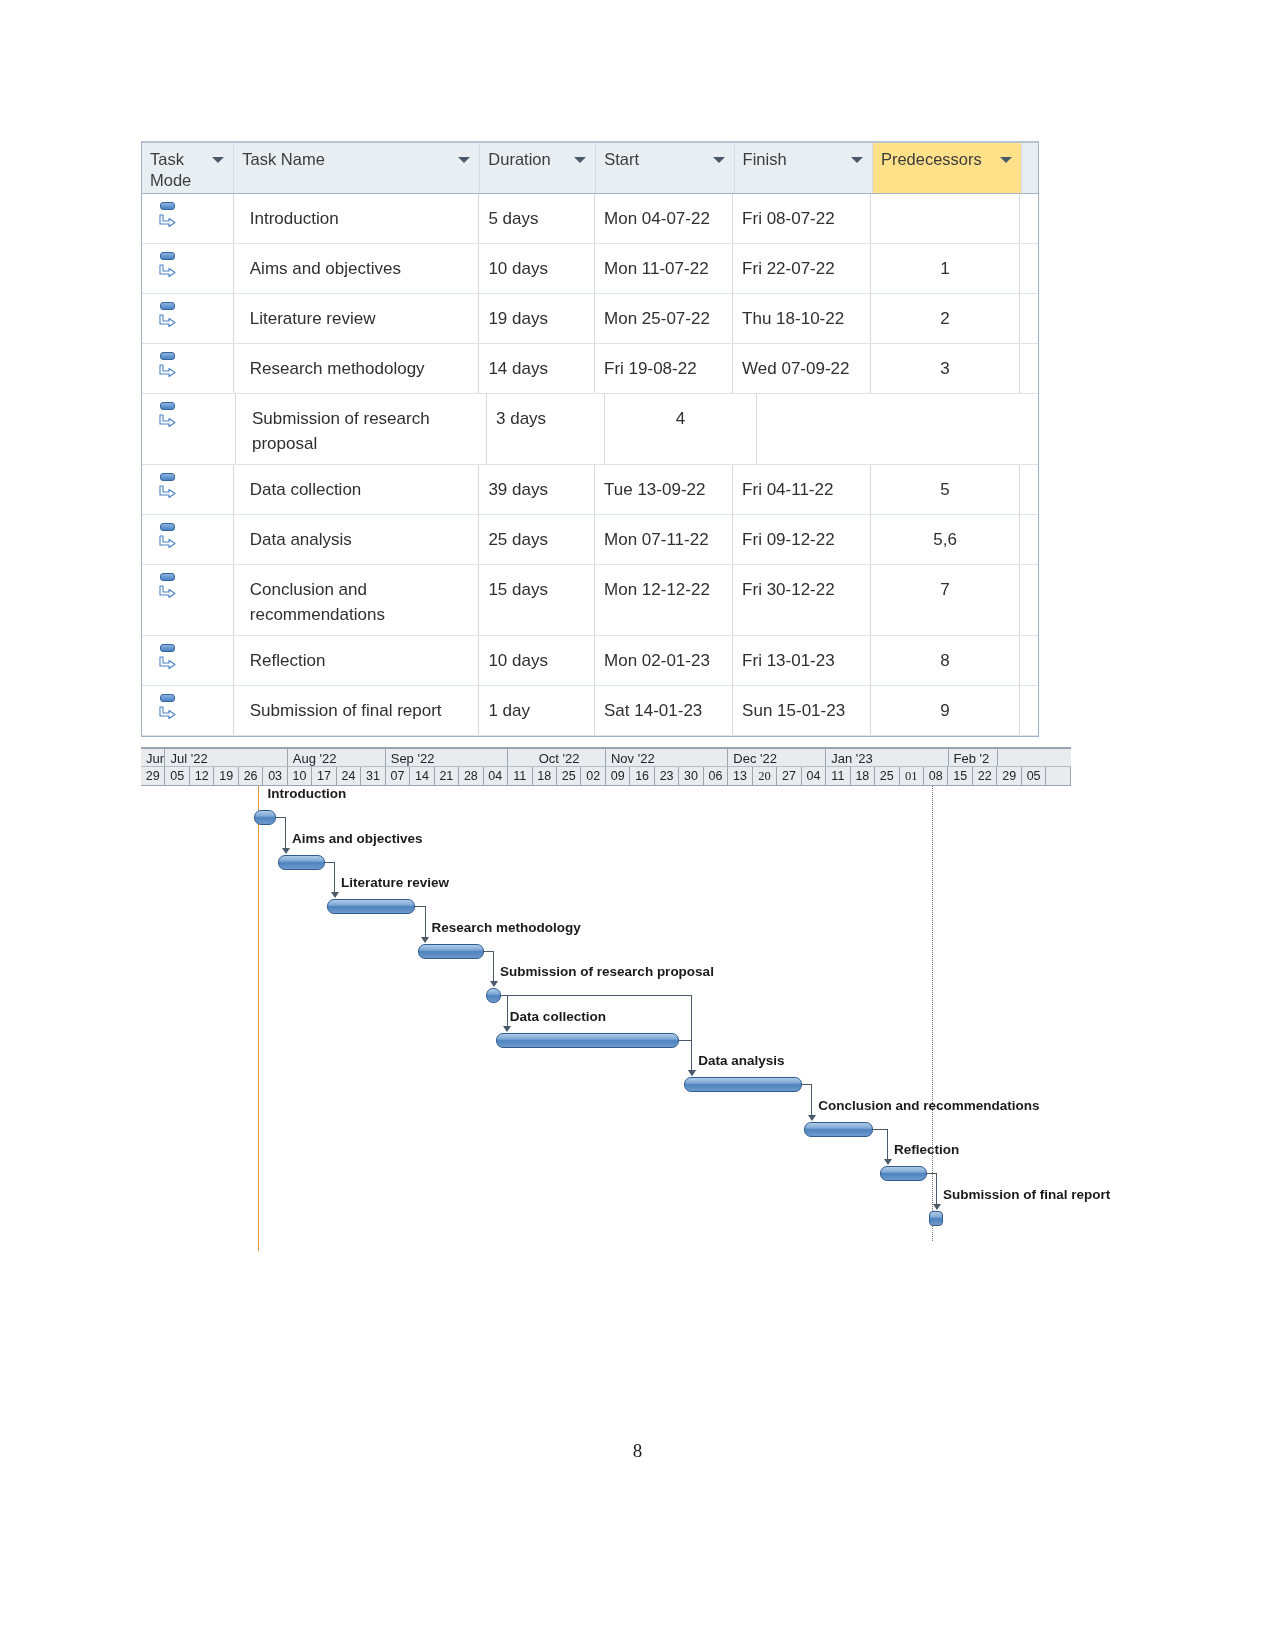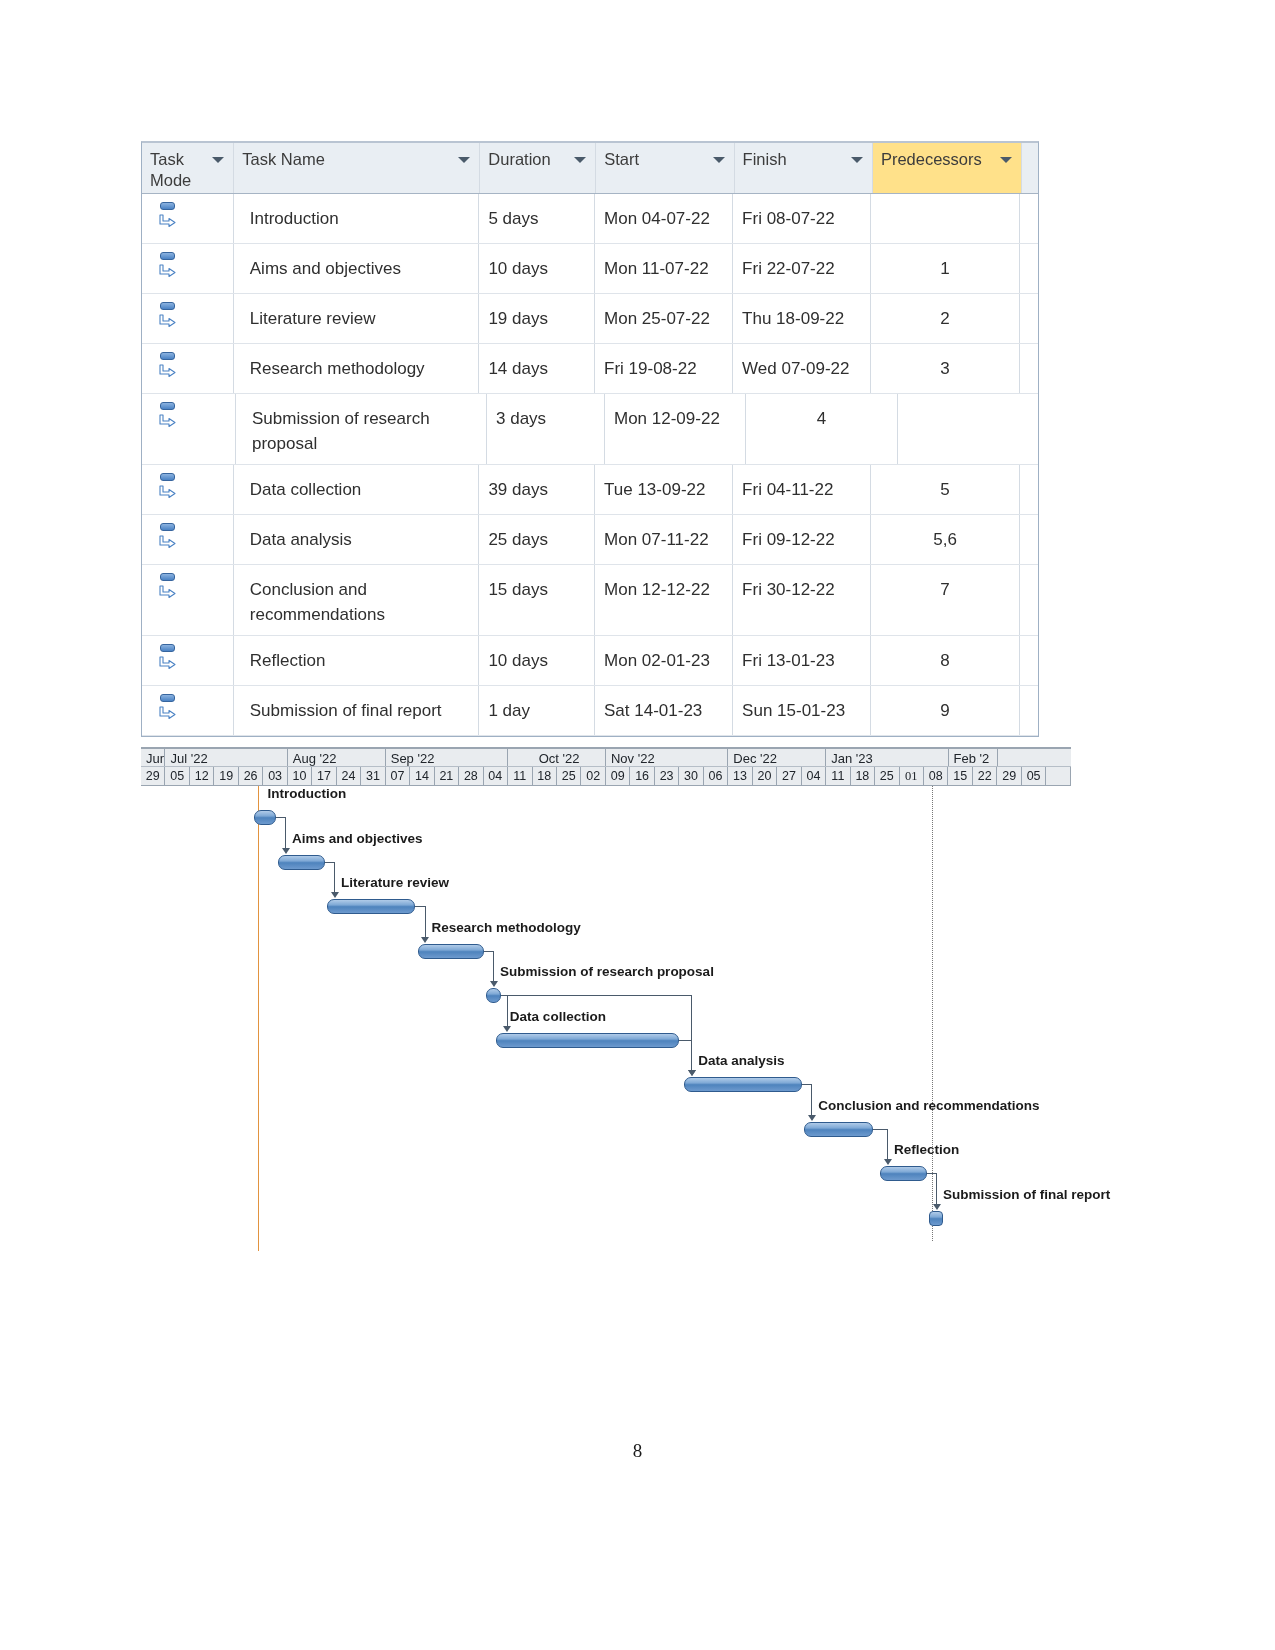--- a/index.html
+++ b/index.html
@@ -248,21 +248,21 @@
           <span class="mode-icon">
   <span class="bar"></span>
   <svg class="arrow" viewBox="0 0 17 14" xmlns="http://www.w3.org/2000/svg">
     <path d="M1 2 L1 11 L10 11 L10 13.5 L16 9.5 L10 5.5 L10 8 L4 8 L4 2 Z" fill="#ffffff" stroke="#4a82c4" stroke-width="1.1" stroke-linejoin="round"></path>
   </svg>
 </span>
         </div>
         <div class="cell c-name">Literature review</div>
         <div class="cell c-dur">19 days</div>
         <div class="cell c-start">Mon 25-07-22</div>
-        <div class="cell c-finish">Thu 18-09-22</div>
+        <div class="cell c-finish">Thu 18-10-22</div>
         <div class="cell c-pred">2</div>
         <div class="cell c-extra"></div>
       </div>
       <div class="tt-row">
         <div class="cell c-mode">
           <span class="mode-icon">
   <span class="bar"></span>
   <svg class="arrow" viewBox="0 0 17 14" xmlns="http://www.w3.org/2000/svg">
     <path d="M1 2 L1 11 L10 11 L10 13.5 L16 9.5 L10 5.5 L10 8 L4 8 L4 2 Z" fill="#ffffff" stroke="#4a82c4" stroke-width="1.1" stroke-linejoin="round"></path>
   </svg>
@@ -279,21 +279,20 @@
         <div class="cell c-mode">
           <span class="mode-icon">
   <span class="bar"></span>
   <svg class="arrow" viewBox="0 0 17 14" xmlns="http://www.w3.org/2000/svg">
     <path d="M1 2 L1 11 L10 11 L10 13.5 L16 9.5 L10 5.5 L10 8 L4 8 L4 2 Z" fill="#ffffff" stroke="#4a82c4" stroke-width="1.1" stroke-linejoin="round"></path>
   </svg>
 </span>
         </div>
         <div class="cell c-name">Submission of research proposal</div>
         <div class="cell c-dur">3 days</div>
-        <div class="cell c-finish">Mon 12-09-22</div>
         <div class="cell c-pred">4</div>
         <div class="cell c-extra"></div>
       </div>
       <div class="tt-row">
         <div class="cell c-mode">
           <span class="mode-icon">
   <span class="bar"></span>
   <svg class="arrow" viewBox="0 0 17 14" xmlns="http://www.w3.org/2000/svg">
     <path d="M1 2 L1 11 L10 11 L10 13.5 L16 9.5 L10 5.5 L10 8 L4 8 L4 2 Z" fill="#ffffff" stroke="#4a82c4" stroke-width="1.1" stroke-linejoin="round"></path>
   </svg>
@@ -405,21 +404,21 @@
         <div class="ts-week" style="width: 24.4737px;">11</div>
         <div class="ts-week" style="width: 24.4737px;">18</div>
         <div class="ts-week" style="width: 24.4737px;">25</div>
         <div class="ts-week" style="width: 24.4737px;">02</div>
         <div class="ts-week" style="width: 24.4737px;">09</div>
         <div class="ts-week" style="width: 24.4737px;">16</div>
         <div class="ts-week" style="width: 24.4737px;">23</div>
         <div class="ts-week" style="width: 24.4737px;">30</div>
         <div class="ts-week" style="width: 24.4737px;">06</div>
         <div class="ts-week" style="width: 24.4737px;">13</div>
-        <div class="ts-week" style="width: 24.4737px;">20</div>
+        <div class="ts-week" style="width: 24.4737px; font-family: Liberation Serif, serif;">20</div>
         <div class="ts-week" style="width: 24.4737px;">27</div>
         <div class="ts-week" style="width: 24.4737px;">04</div>
         <div class="ts-week" style="width: 24.4737px;">11</div>
         <div class="ts-week" style="width: 24.4737px;">18</div>
         <div class="ts-week" style="width: 24.4737px;">25</div>
         <div class="ts-week" style="width: 24.4737px; font-family: Liberation Serif, serif;">01</div>
         <div class="ts-week" style="width: 24.4737px;">08</div>
         <div class="ts-week" style="width: 24.4737px;">15</div>
         <div class="ts-week" style="width: 24.4737px;">22</div>
         <div class="ts-week" style="width: 24.4737px;">29</div>

